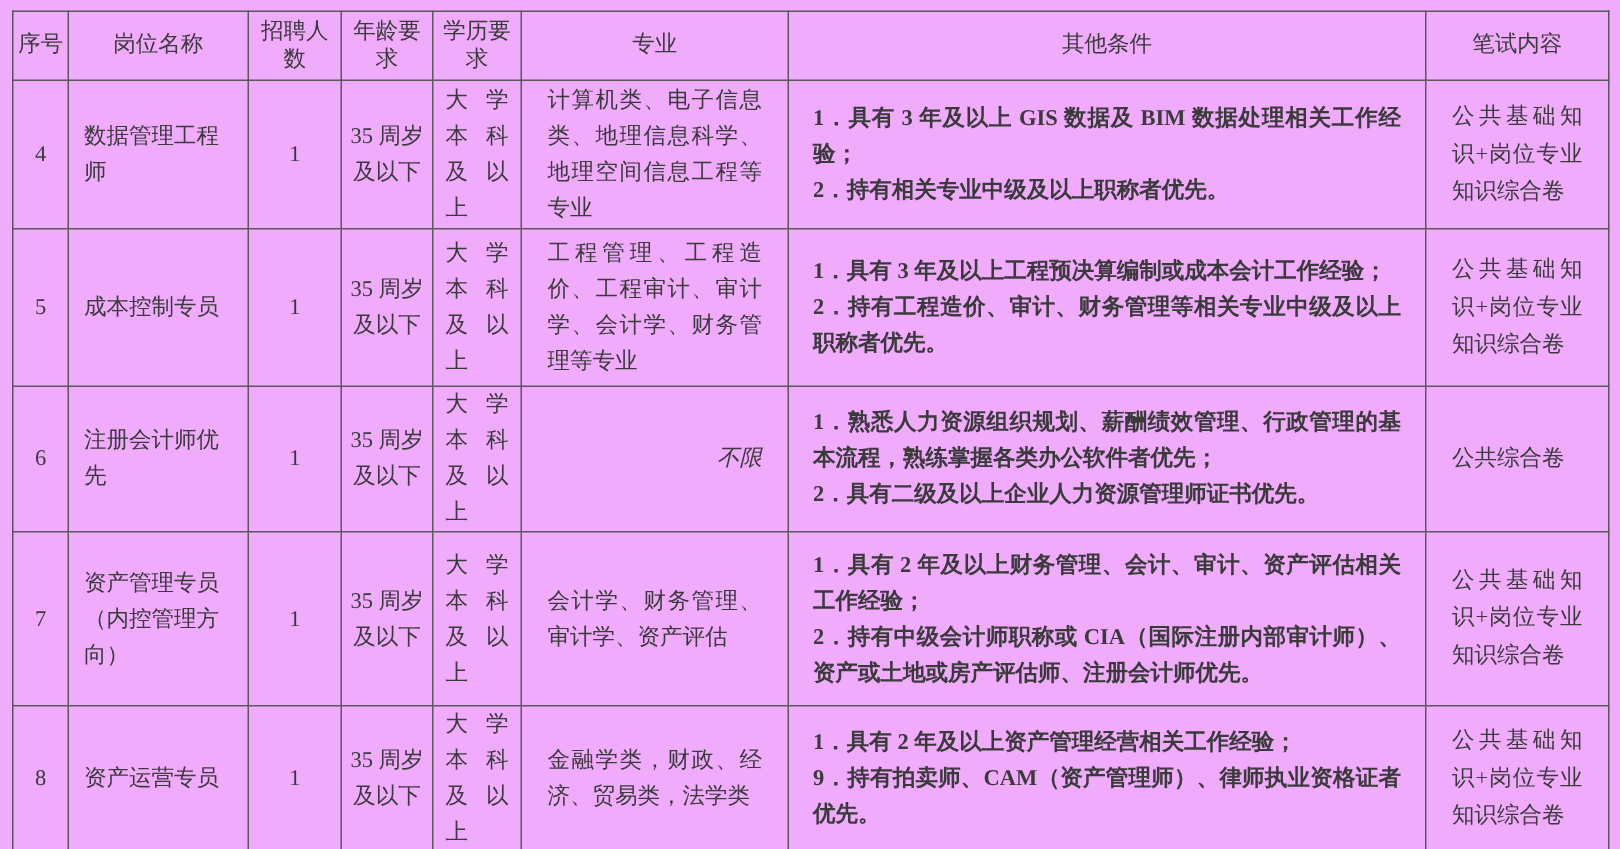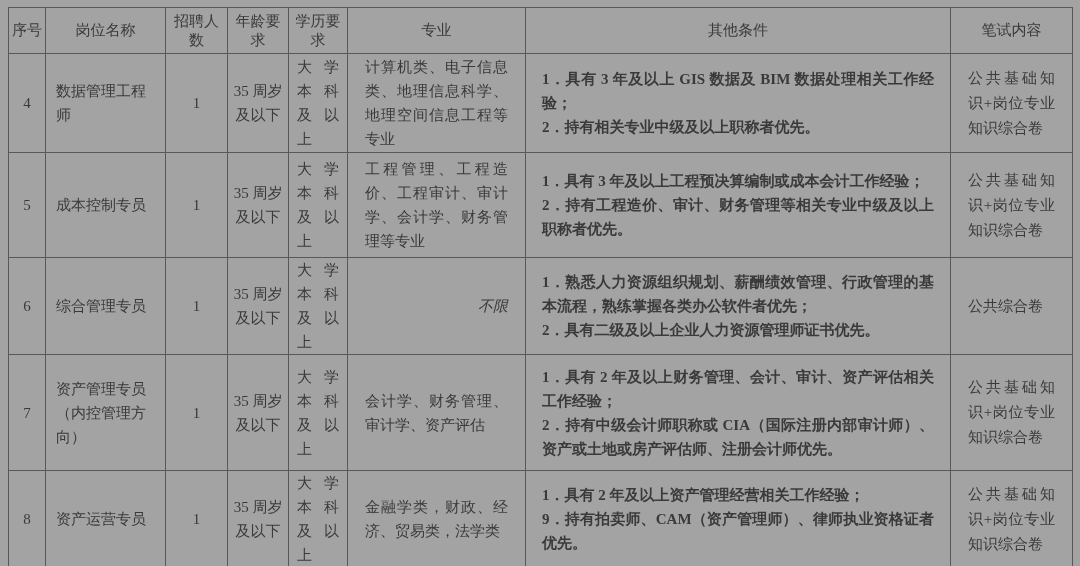--- a/index.html
+++ b/index.html
@@ -1,21 +1,21 @@
 <!DOCTYPE html>
 <html lang="zh"><head>
 <meta charset="utf-8">
 <style>
   * { margin: 0; padding: 0; box-sizing: border-box; }
   html, body { background: #ffffff; }
   .page {
     position: relative;
     width: 1080px;
     height: 566px;
-    background: #a3a3a3;
+    background: #f0abfc;
     font-family: "Liberation Serif", "DejaVu Serif", serif;
     color: #3a3a3a;
   }
   table.jobs {
     position: absolute;
     left: 8px;
     top: 7px;
     width: 1064px;
     border-collapse: collapse;
     table-layout: fixed;
@@ -128,21 +128,21 @@
         <td class="c-edu">大学本科及以上</td>
         <td class="c-major">工程管理、工程造价、工程审计、审计学、会计学、财务管理等专业</td>
         <td class="c-cond">
           <div>1．具有 3 年及以上工程预决算编制或成本会计工作经验；</div>
           <div>2．持有工程造价、审计、财务管理等相关专业中级及以上职称者优先。</div>
         </td>
         <td class="c-exam">公共基础知识+岗位专业知识综合卷</td>
       </tr>
       <tr class="r2">
         <td class="c-no">6</td>
-        <td class="c-title">综合管理专员</td>
+        <td class="c-title">注册会计师优先</td>
         <td class="c-count">1</td>
         <td class="c-age">35 周岁及以下</td>
         <td class="c-edu">大学本科及以上</td>
         <td class="c-major center">不限</td>
         <td class="c-cond">
           <div>1．熟悉人力资源组织规划、薪酬绩效管理、行政管理的基本流程，熟练掌握各类办公软件者优先；</div>
           <div>2．具有二级及以上企业人力资源管理师证书优先。</div>
         </td>
         <td class="c-exam">公共综合卷</td>
       </tr>

